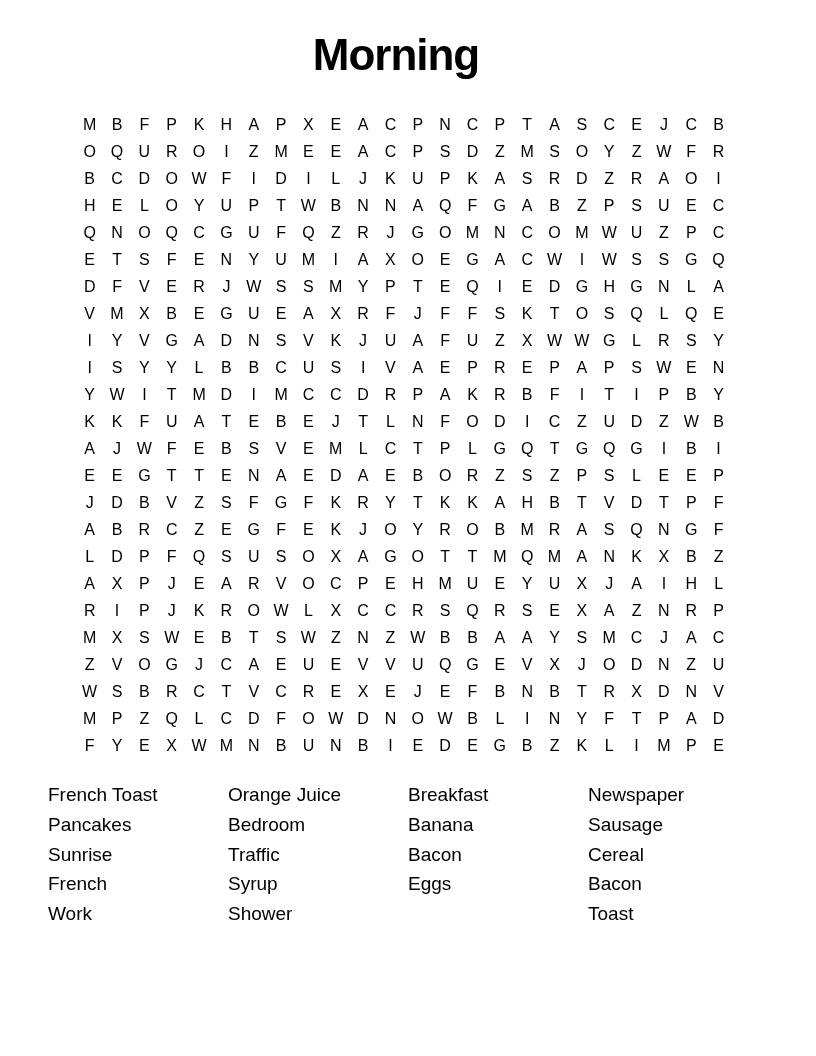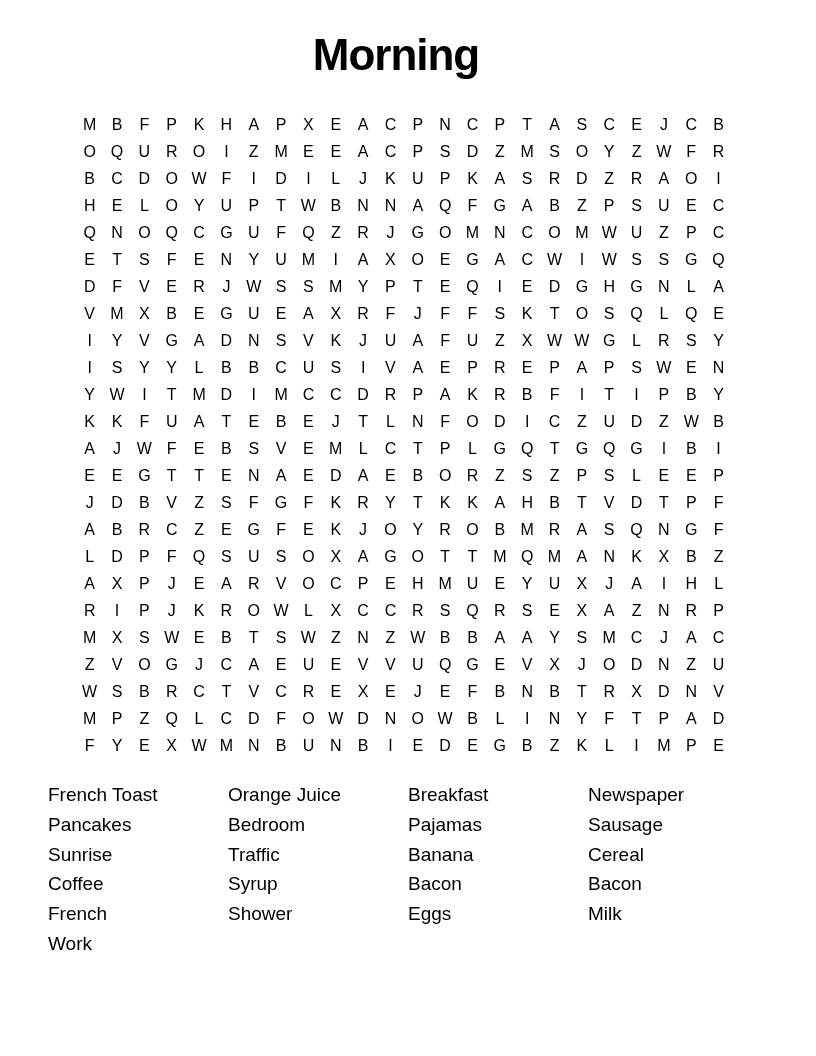--- a/index.html
+++ b/index.html
@@ -699,38 +699,36 @@
       <span class="grid-cell">P</span>
       <span class="grid-cell">E</span>
     </div>
   </div>
 
 <div class="word-list">
     <div class="word-col">
       <div class="word">French Toast</div>
       <div class="word">Pancakes</div>
       <div class="word">Sunrise</div>
-      <div class="word">Coffee</div>
       <div class="word">French</div>
       <div class="word">Work</div>
     </div>
     <div class="word-col">
       <div class="word">Orange Juice</div>
       <div class="word">Bedroom</div>
       <div class="word">Traffic</div>
       <div class="word">Syrup</div>
       <div class="word">Shower</div>
     </div>
     <div class="word-col">
       <div class="word">Breakfast</div>
-      <div class="word">Pajamas</div>
       <div class="word">Banana</div>
       <div class="word">Bacon</div>
       <div class="word">Eggs</div>
     </div>
     <div class="word-col">
       <div class="word">Newspaper</div>
       <div class="word">Sausage</div>
       <div class="word">Cereal</div>
       <div class="word">Bacon</div>
-      <div class="word">Milk</div>
+      <div class="word">Toast</div>
     </div>
   </div>
 
 </body></html>

